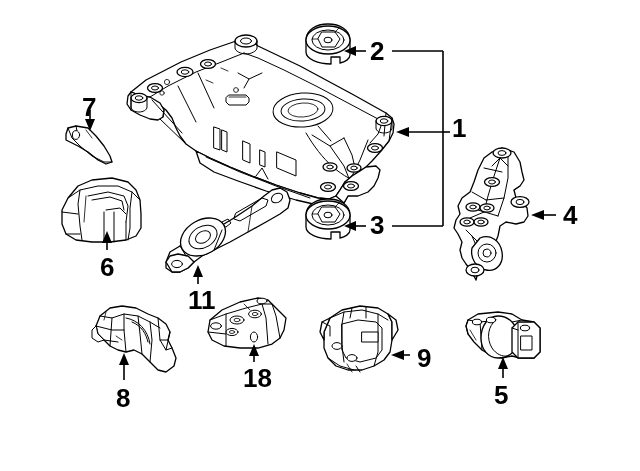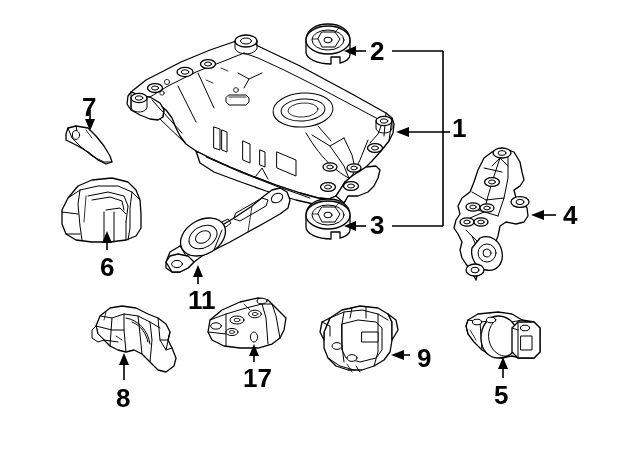--- a/index.html
+++ b/index.html
@@ -483,17 +483,17 @@
   <div class="callout-label" style="left:494px; top:382px;">5</div>
 
   <div class="callout-label" style="left:100px; top:254px;">6</div>
 
   <div class="callout-label" style="left:82px; top:94px;">7</div>
 
   <div class="callout-label" style="left:116px; top:385px;">8</div>
 
   <div class="callout-label" style="left:417px; top:345px;">9</div>
 
-  <div class="callout-label" style="left:243px; top:365px;">17</div>
+  <div class="callout-label" style="left:243px; top:365px;">18</div>
 
   <div class="callout-label" style="left:188px; top:287px;">11</div>
 
 </div>
 
 </body></html>

